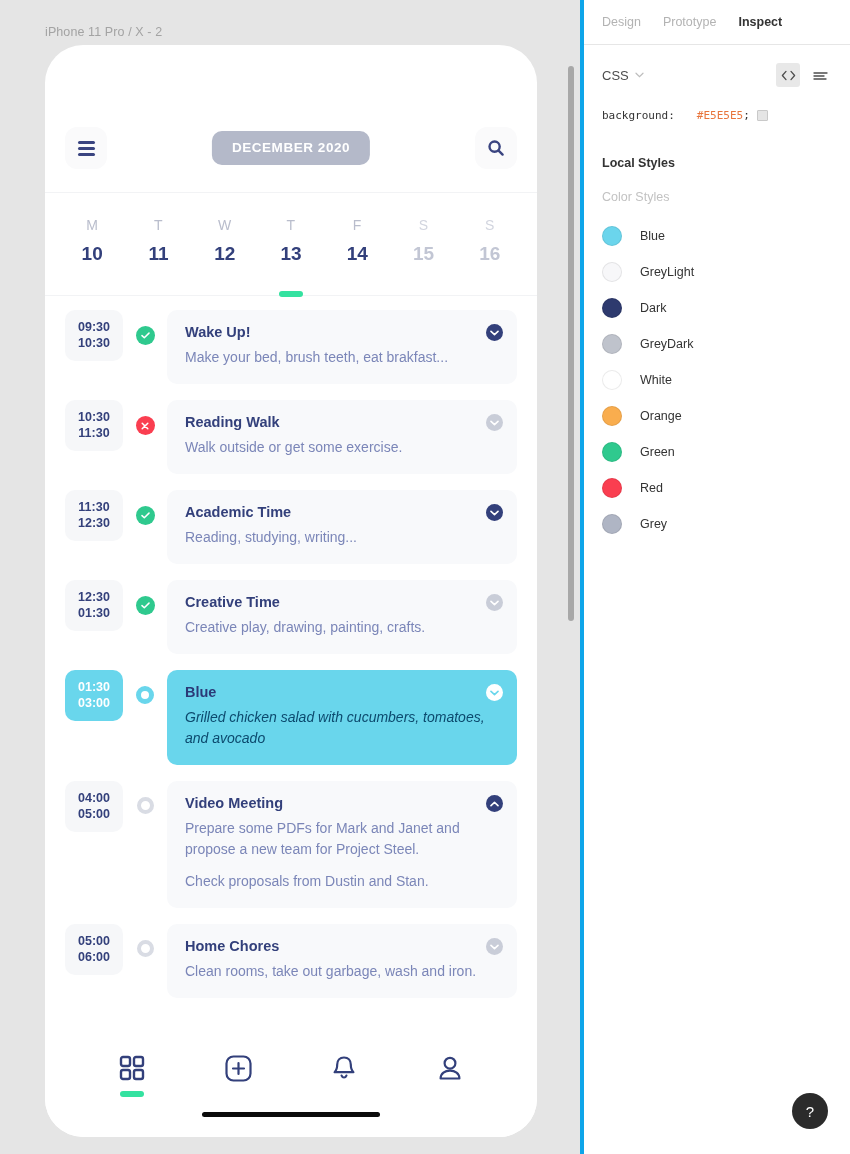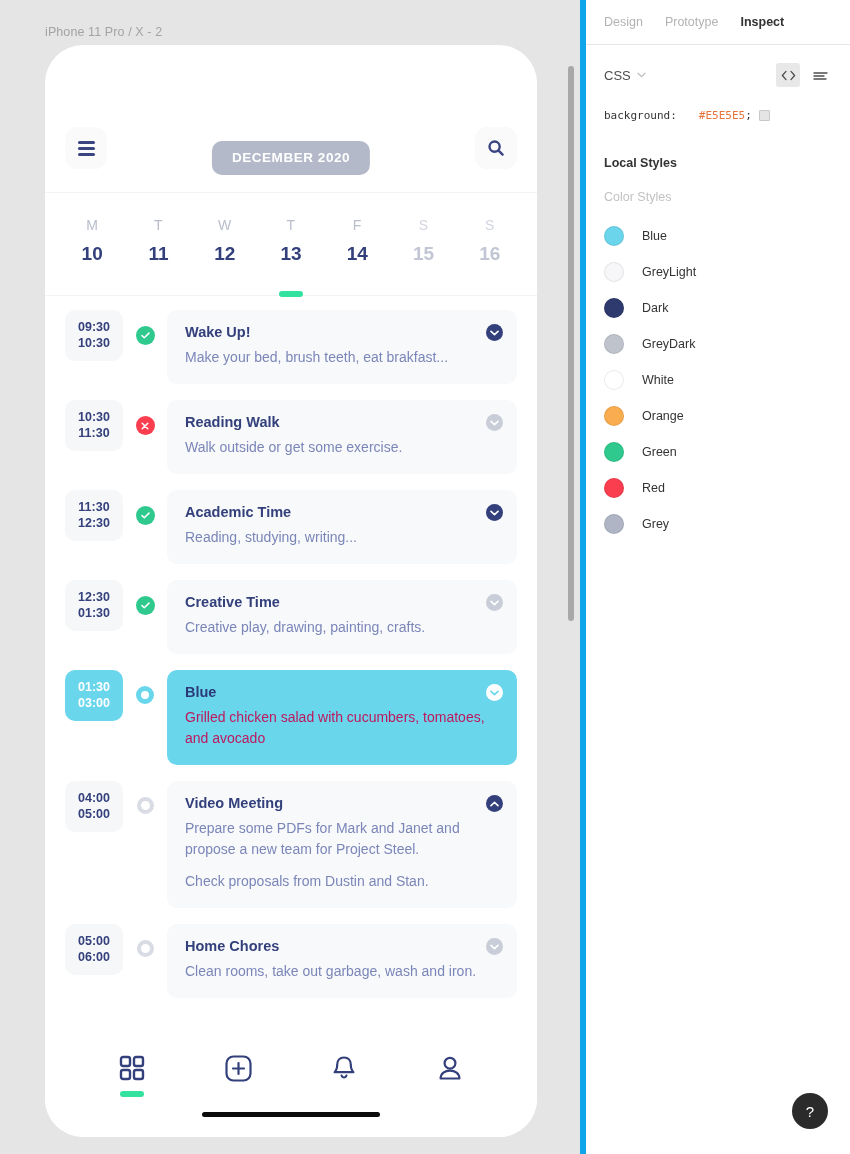--- a/index.html
+++ b/index.html
@@ -51,21 +51,21 @@
     background: #3A4480; margin-bottom: 3px;
   }
   .hamburger span:last-child { margin-bottom: 0; }
 
   .month-pill {
     position: absolute; left: 50%; top: 86px;
     transform: translateX(-50%);
     background: #B4B9C9; color: #FFFFFF;
     border-radius: 10px;
     padding: 9px 20px 10px;
-    font-size: 13.5px; font-weight: bold; letter-spacing: .55px; margin-top: 10px;
+    font-size: 13.5px; font-weight: bold; letter-spacing: .55px;
   }
 
   
   .week {
     display: flex; height: 103px;
     padding: 0 14px;
     border-bottom: 1px solid #F2F3F5;
   }
   .day {
     flex: 1; position: relative;
@@ -140,21 +140,21 @@
     display: flex; align-items: center; justify-content: center;
   }
   .chev.dark { background: #33407B; }
   .chev.grey { background: #C9CDD8; }
   .chev.white { background: #FFFFFF; }
   .chev svg { display: block; }
 
   .event.highlight .time-chip { background: #69D6EC; color: #FFFFFF; }
   .event.highlight .card { background: #69D6EC; }
   .event.highlight .card .title { color: #2B3A77; }
-  .event.highlight .card .desc { color: #be185d; }
+  .event.highlight .card .desc { color: #0c4a6e; font-style: italic; }
 
   
   .bottom-nav {
     position: absolute; left: 0; bottom: 0;
     width: 100%; height: 112px;
     background: #FFFFFF;
     display: flex; align-items: flex-start; justify-content: space-around;
     padding: 18px 34px 0;
   }
   .nav-item {
@@ -175,21 +175,21 @@
     position: absolute; right: 6px; top: 66px;
     width: 6px; height: 555px;
     background: #A8A8A8; border-radius: 3px;
   }
 
   
   .panel {
     position: absolute; right: 0; top: 0;
     width: 270px; height: 1154px;
     background: #FFFFFF;
-    border-left: 6px solid #0ea5e9;
+    border-left: 4px solid #0ea5e9;
   }
   .panel-tabs {
     height: 45px; display: flex; align-items: center;
     gap: 22px; padding: 0 18px;
     border-bottom: 1px solid #E6E6E6;
     font-size: 12.5px;
   }
   .panel-tab { color: #B3B3B3; }
   .panel-tab.active { color: #333333; font-weight: bold; }
 

